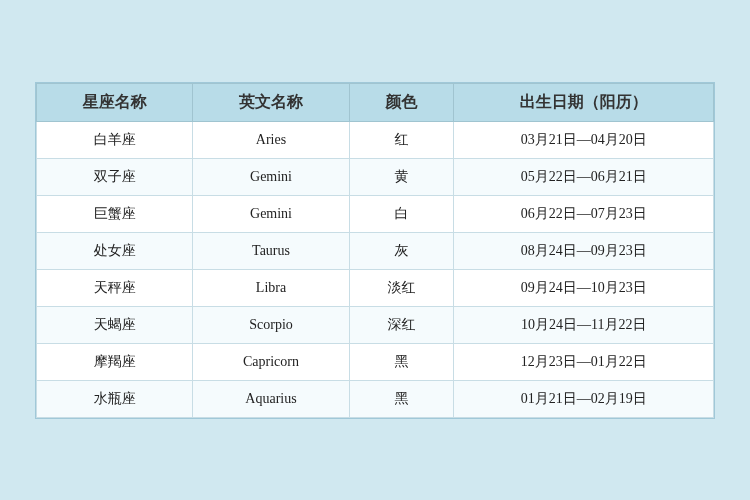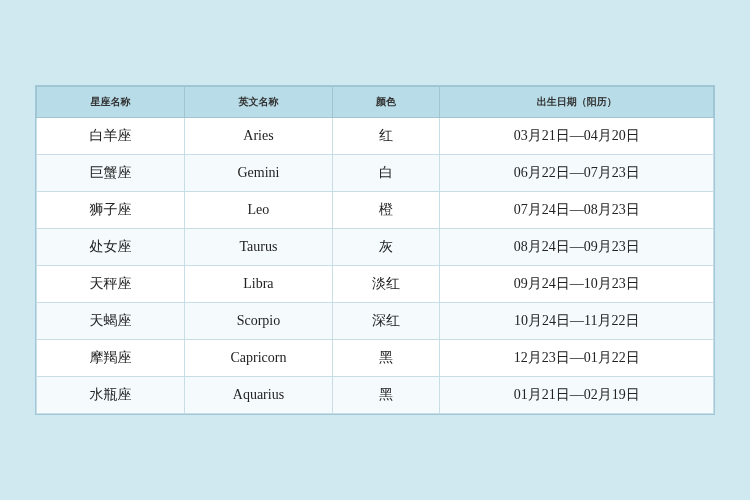--- a/index.html
+++ b/index.html
@@ -21,21 +21,21 @@
       width: 100%;
       border-collapse: collapse;
     }
     thead tr th {
       background: #b8dce8;
       color: #333;
       font-weight: bold;
       text-align: center;
       padding: 8px 16px;
       border: 1px solid #a0c4d0;
-      font-size: 10px;
+      font-size: 16px;
     }
     tbody tr {
       background: #ffffff;
     }
     tbody tr:nth-child(even) {
       background: #f5fbfd;
     }
     tbody tr td {
       text-align: center;
       padding: 9px 4px;
@@ -61,30 +61,30 @@
         </tr>
     </thead>
     <tbody id="table-body">
     <tr>
           <td>白羊座</td>
           <td>Aries</td>
           <td>红</td>
           <td>03月21日—04月20日</td>
         </tr>
         <tr>
+          <td>双子座</td>
+          <td>Gemini</td>
+          <td>黄</td>
+          <td>05月22日—06月21日</td>
+        </tr>
+        <tr>
           <td>巨蟹座</td>
           <td>Gemini</td>
           <td>白</td>
           <td>06月22日—07月23日</td>
-        </tr>
-        <tr>
-          <td>狮子座</td>
-          <td>Leo</td>
-          <td>橙</td>
-          <td>07月24日—08月23日</td>
         </tr>
         <tr>
           <td>处女座</td>
           <td>Taurus</td>
           <td>灰</td>
           <td>08月24日—09月23日</td>
         </tr>
         <tr>
           <td>天秤座</td>
           <td>Libra</td>

